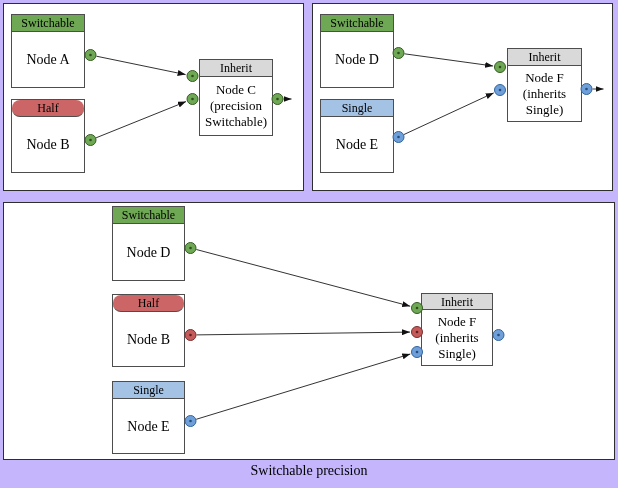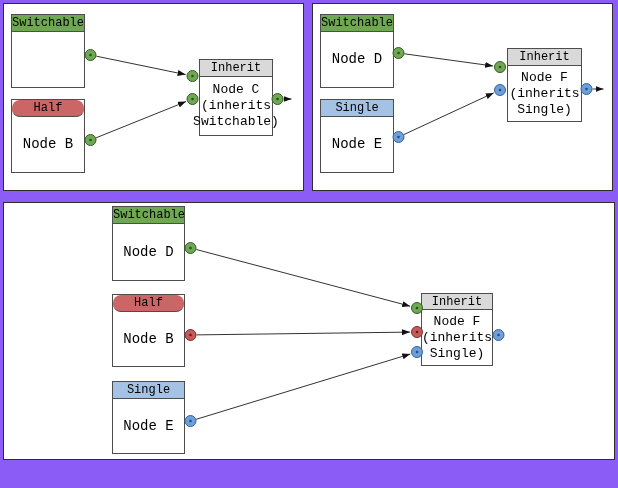--- a/index.html
+++ b/index.html
@@ -1,18 +1,18 @@
 <!DOCTYPE html>
 <html><head>
 <meta charset="utf-8">
 <style>
   html,body{margin:0;padding:0;background:#fff;}
   #canvas{
-    position:relative;width:618px;height:488px;background:#8b5cf6;
-    font-family:Liberation Mono, monospace;color:#000;overflow:hidden;
+    position:relative;width:618px;height:488px;background:#c4b5fd;
+    font-family:Liberation Serif, serif;color:#000;overflow:hidden;
   }
   .panel{position:absolute;border:1px solid #2e2e2e;background:#ffffff;box-sizing:border-box;}
   .node{position:absolute;border:1px solid #4d4d4d;background:#ffffff;box-sizing:border-box;
         display:flex;flex-direction:column;}
   .node-header{height:17px;line-height:17px;text-align:center;font-size:12px;
                border-bottom:1px solid #4d4d4d;box-sizing:border-box;flex:0 0 auto;}
   .node-header.green{background:#6fa854;}
   .node-header.red{background:#cc6666;border-radius:8px;}
   .node-header.blue{background:#a4c2e4;}
   .node-header.gray{background:#d9d9d9;}
@@ -33,29 +33,30 @@
 <body>
 
 <div id="canvas">
 
   <div class="panel" style="left:3px;top:3px;width:301px;height:188px;"></div>
   <div class="panel" style="left:312px;top:3px;width:301px;height:188px;"></div>
   <div class="panel" style="left:3px;top:202px;width:612px;height:258px;"></div>
 
   <div class="node" style="left:11px;top:14px;width:74px;height:74px;">
     <div class="node-header green">Switchable</div>
+    <div class="node-body">Node A</div>
   </div>
   <div class="node" style="left:11px;top:99px;width:74px;height:74px;">
     <div class="node-header red">Half</div>
     <div class="node-body">Node B</div>
   </div>
   <div class="node" style="left:199px;top:59px;width:74px;height:77px;">
     <div class="node-header gray">Inherit</div>
     <div class="node-body small">Node C
-(inherits
+(precision
 Switchable)</div>
   </div>
 
   <div class="node" style="left:320px;top:14px;width:74px;height:74px;">
     <div class="node-header green">Switchable</div>
     <div class="node-body">Node D</div>
   </div>
   <div class="node" style="left:320px;top:99px;width:74px;height:74px;">
     <div class="node-header blue">Single</div>
     <div class="node-body">Node E</div>
@@ -170,13 +171,14 @@
     <g>
       <circle class="port-blue" cx="417" cy="352" r="5.5"></circle>
         <circle class="port-dot-blue" cx="417" cy="352" r="1.3"></circle>
     </g>
     <g>
       <circle class="port-blue" cx="498.5" cy="335" r="5.5"></circle>
         <circle class="port-dot-blue" cx="498.5" cy="335" r="1.3"></circle>
     </g>
   </svg>
 
+  <div class="caption">Switchable precision</div>
 </div>
 
 </body></html>

